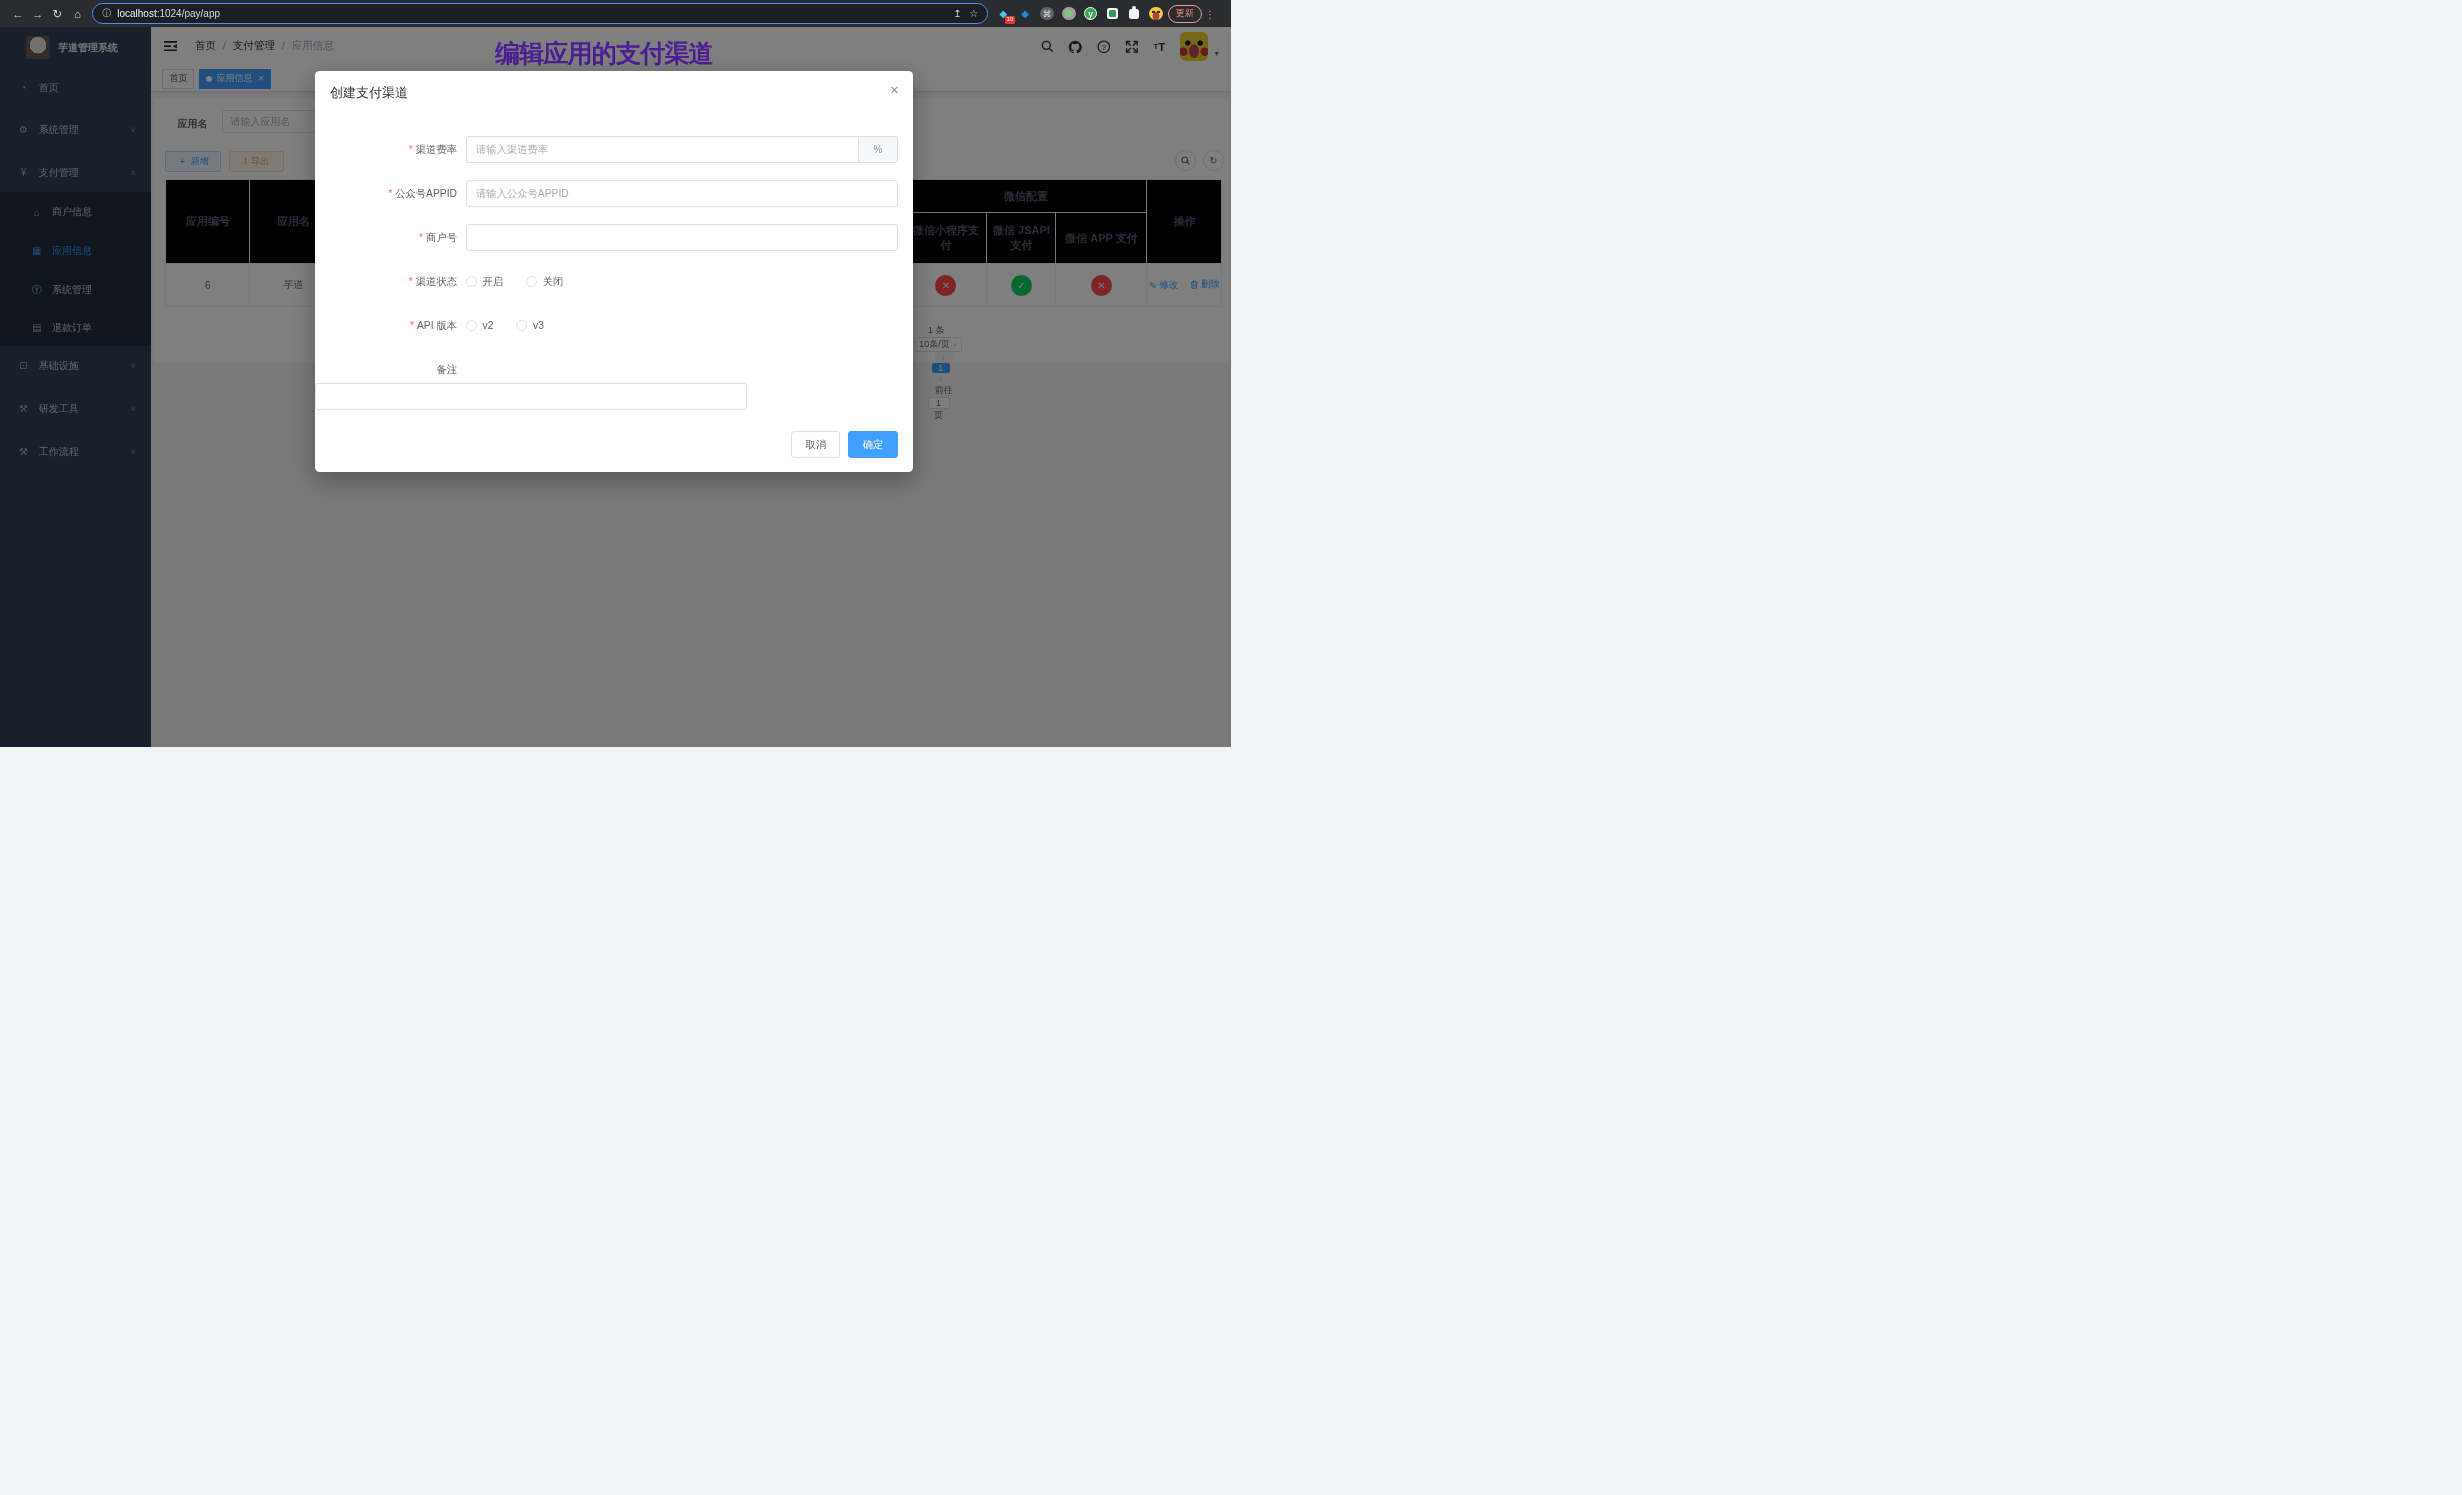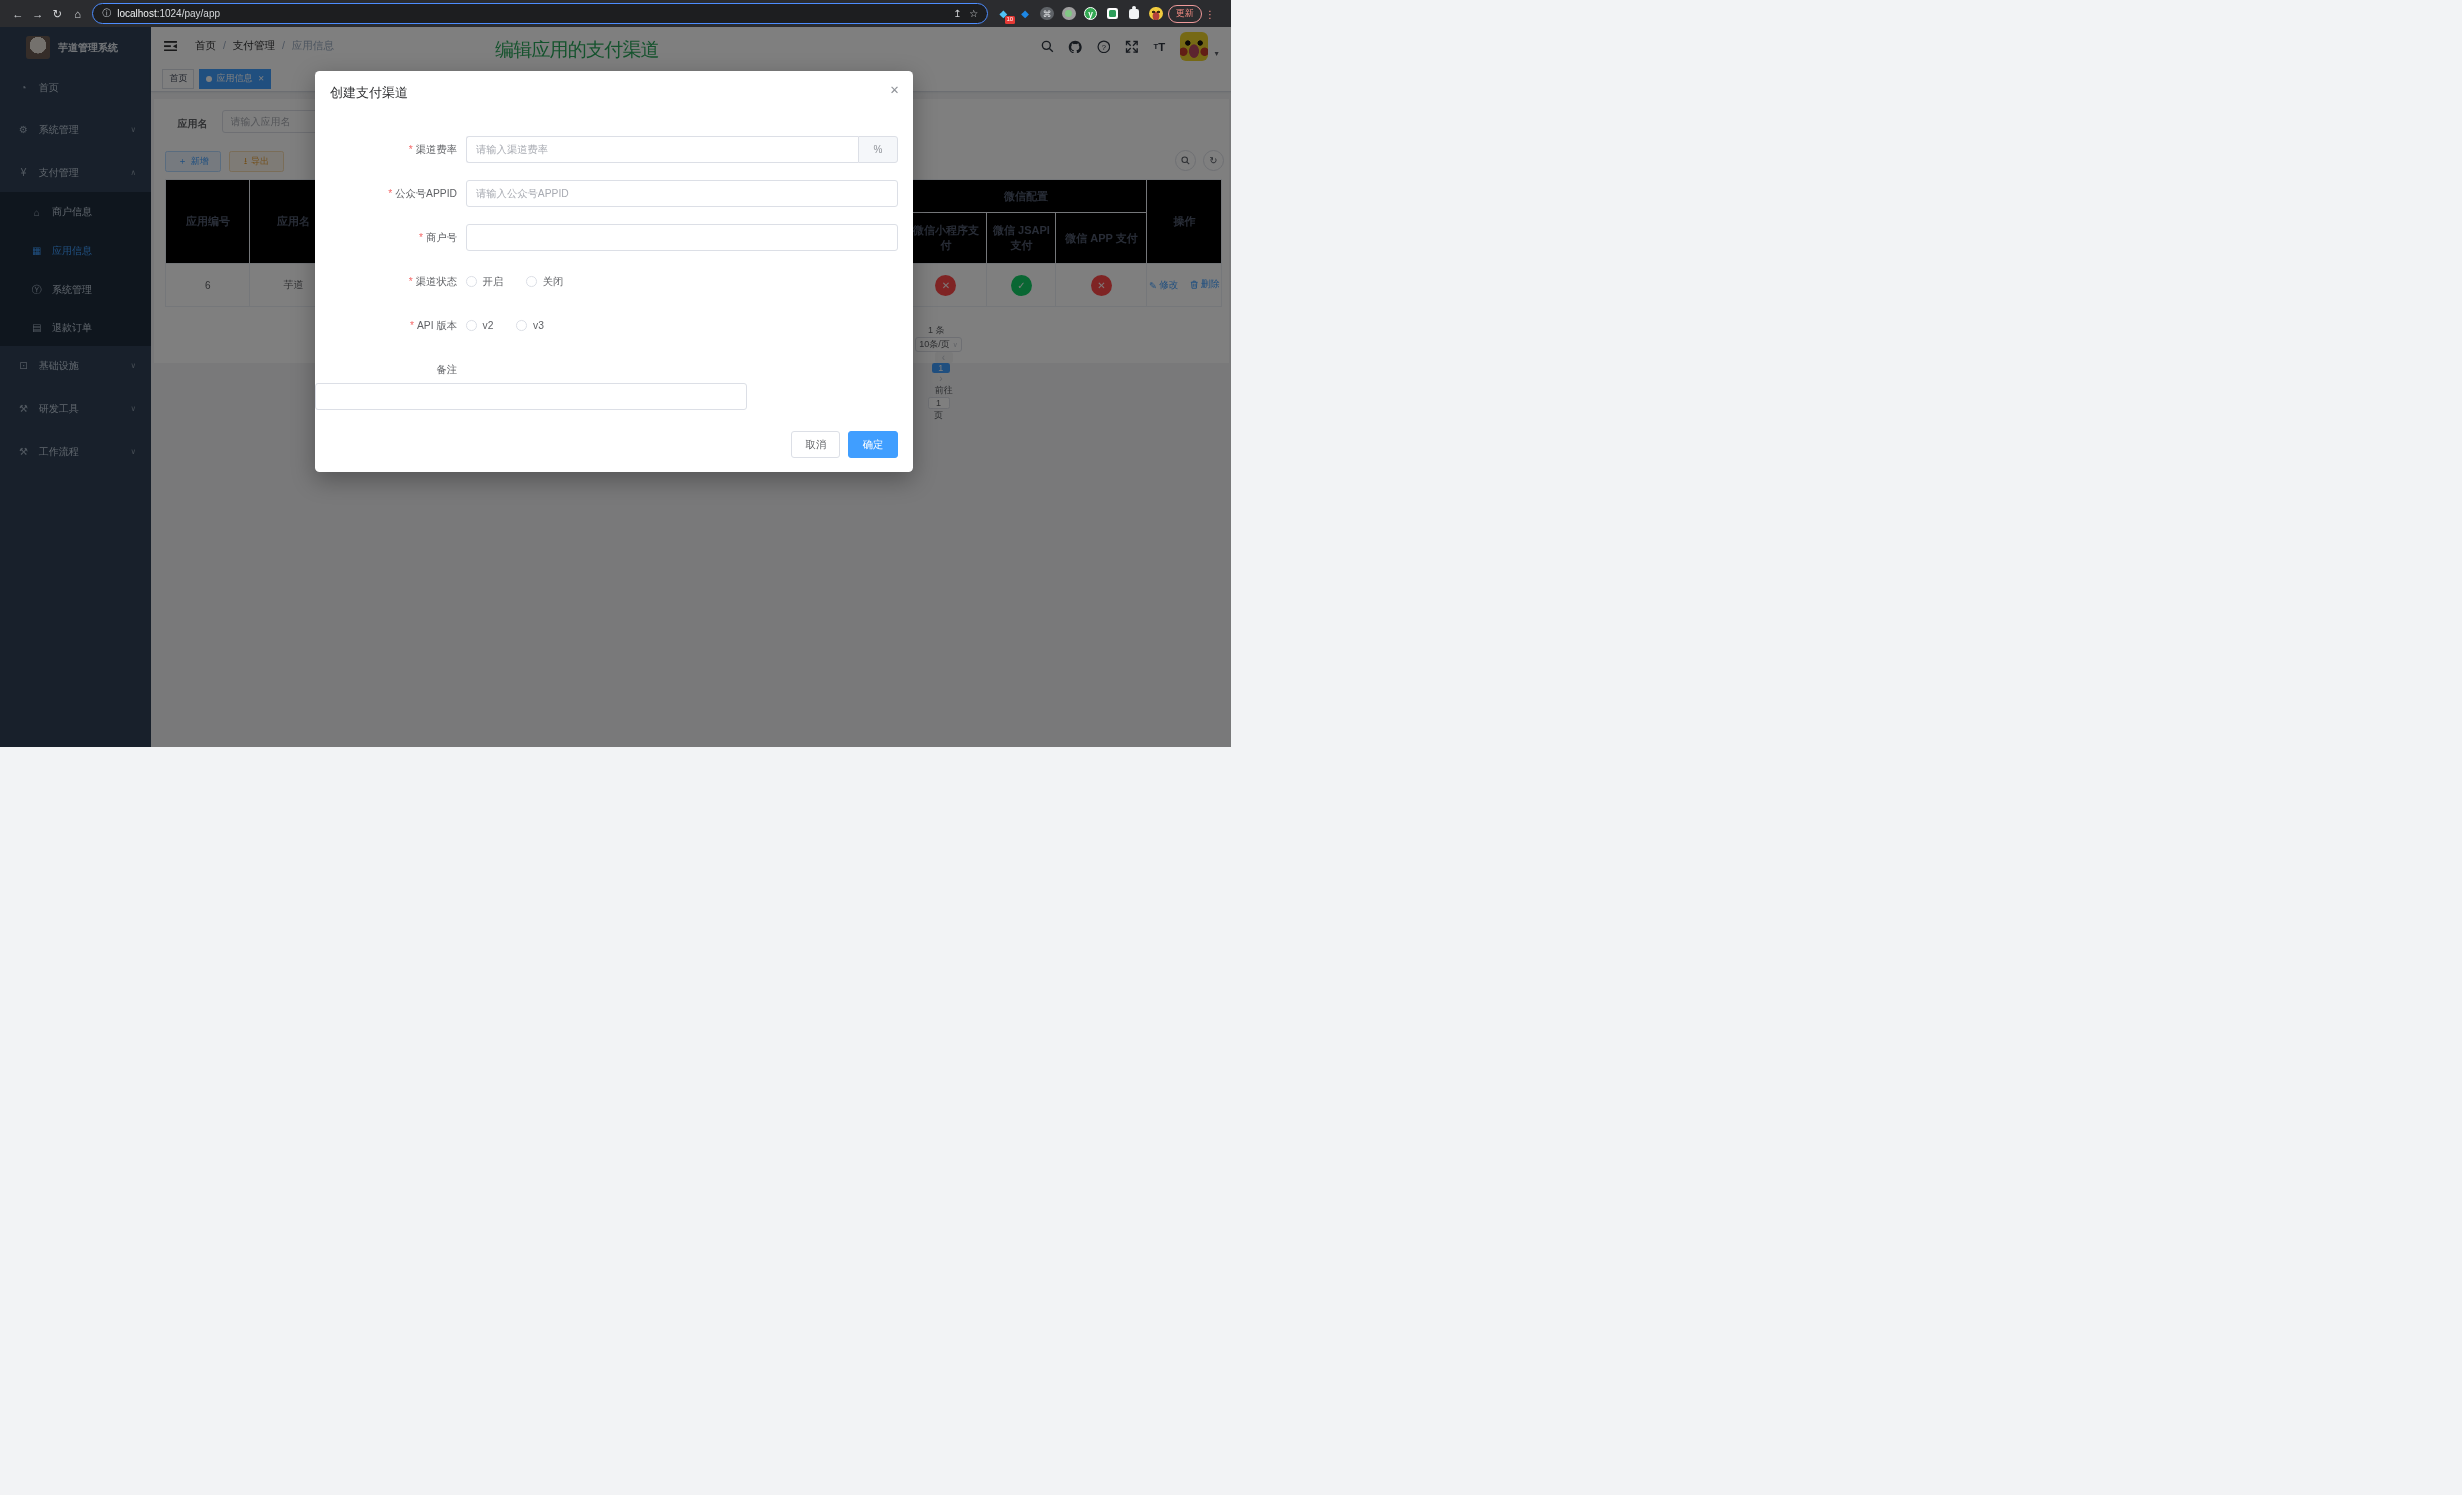--- a/index.html
+++ b/index.html
@@ -116,22 +116,22 @@
   .pg-btn.first { margin-left:10px; }
   .pg-cur { width:18px; height:18px; border-radius:2.3px; background:#409eff; color:#fff;
     display:flex; align-items:center; justify-content:center; margin-left:4.6px; font-size:9px; cursor:pointer; }
   .pg-goto { margin-left:10.6px; white-space:nowrap; }
   .pg-input { width:22px; height:20px; border:0.8px solid #dcdfe6; border-radius:2.3px; text-align:center;
     font-size:9px; color:#606266; margin:0 3.8px; }
   .pg-unit { white-space:nowrap; }
 
   
   .overlay { position:absolute; left:0; top:27px; width:1231px; height:720px; background:rgba(0,0,0,.5); z-index:50; }
-  .annotation { position:absolute; left:495px; top:37px; z-index:60; font-size:19px; font-weight:normal;
-    color:#14532d; letter-spacing:-0.8px; white-space:nowrap; }
+  .annotation { position:absolute; left:495px; top:37px; z-index:60; font-size:25px; font-weight:bold;
+    color:#4c1d95; letter-spacing:-0.8px; white-space:nowrap; }
 
   
   .dialog { position:absolute; left:315px; top:71px; width:598px; height:401px; background:#fff;
     border-radius:4.6px; box-shadow:0 7.6px 23px rgba(0,0,0,.3); z-index:70; }
   .d-title { position:absolute; left:15px; top:13px; font-size:13px; color:#303133; }
   .d-close { position:absolute; right:13.7px; top:12px; color:#909399; font-size:11.4px; cursor:pointer; }
   .frow { position:absolute; left:0; width:598px; height:27px; display:flex; }
   .flabel { width:151px; text-align:right; padding-right:9px; font-size:10.3px; color:#606266; line-height:27px; white-space:nowrap; }
   .req { color:#f56c6c; margin-right:3px; }
   .fcontent { width:432px; display:flex; align-items:center; }

